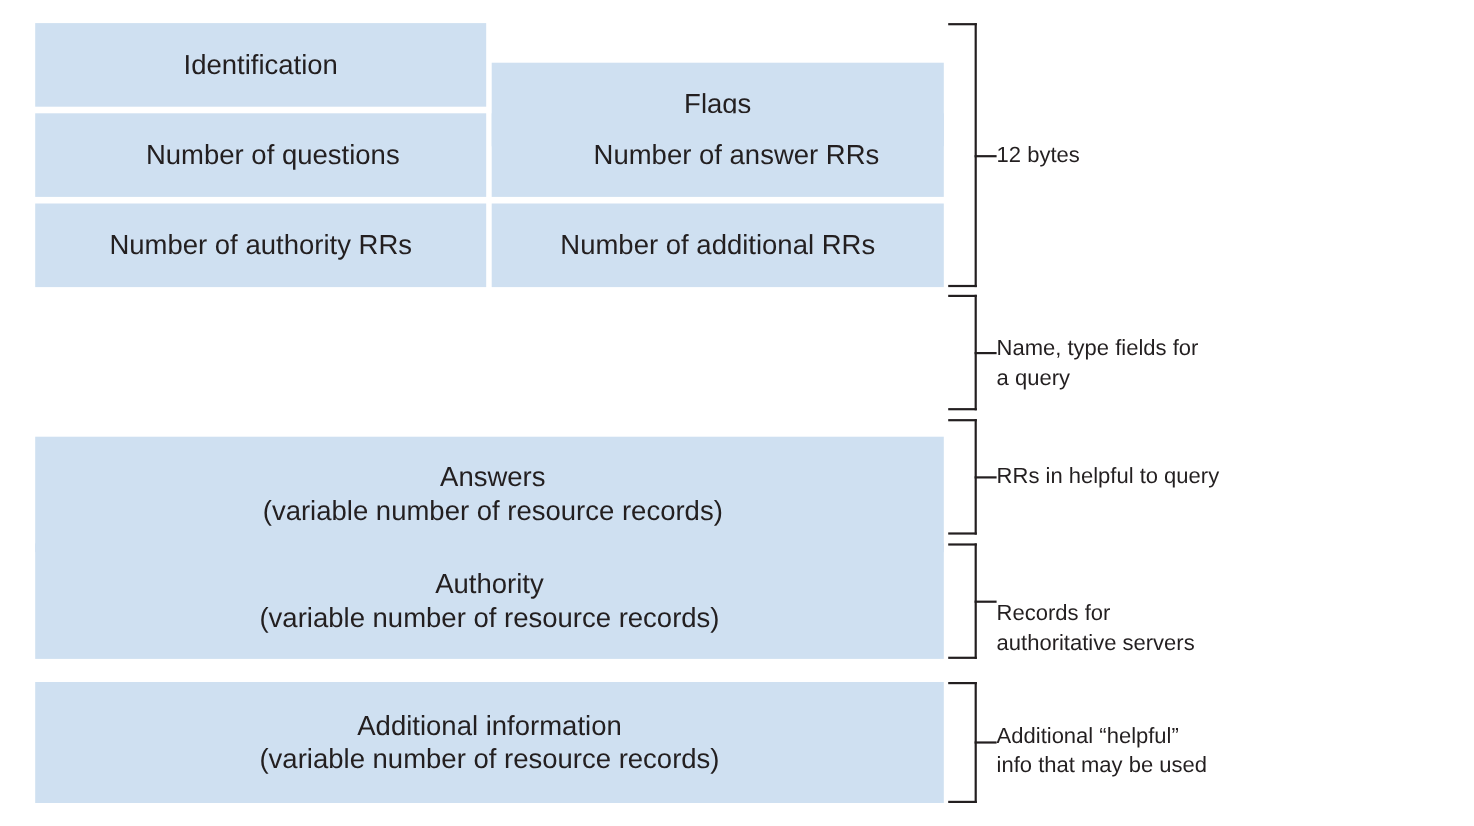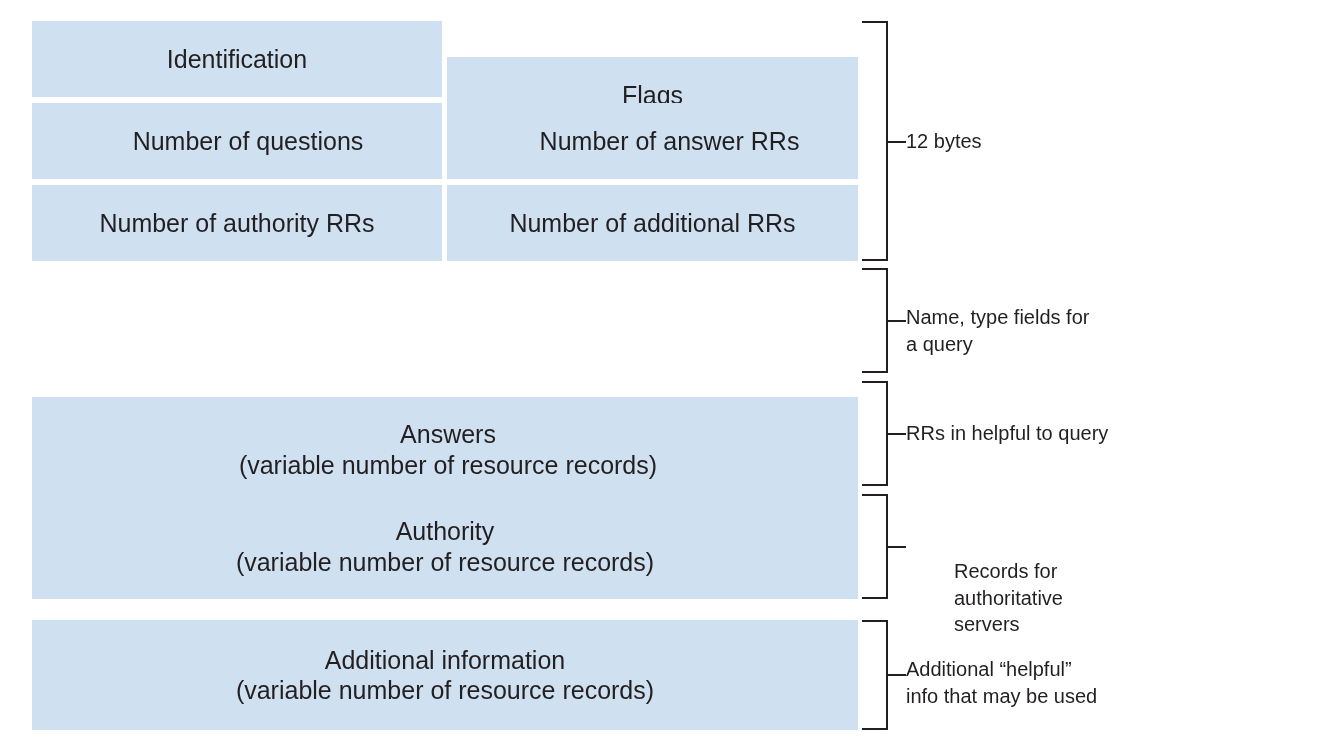--- a/index.html
+++ b/index.html
@@ -131,21 +131,21 @@
   <div class="bracket-tick" style="top:320px;"></div>
   <div class="annotation" style="top:304px;">Name, type fields for
 a query</div>
 
   <div class="bracket" style="top:381px; height:105px;"></div>
   <div class="bracket-tick" style="top:433px;"></div>
   <div class="annotation" style="top:420px;">RRs in helpful to query</div>
 
   <div class="bracket" style="top:494px; height:105px;"></div>
   <div class="bracket-tick" style="top:546px;"></div>
-  <div class="annotation" style="top:558px;margin-left:48px;">Records for
+  <div class="annotation" style="top:545px;">Records for
 authoritative servers</div>
 
   <div class="bracket" style="top:620px; height:110px;"></div>
   <div class="bracket-tick" style="top:674px;"></div>
   <div class="annotation" style="top:656px;">Additional “helpful”
 info that may be used</div>
 
 </div>
 
 </body></html>

